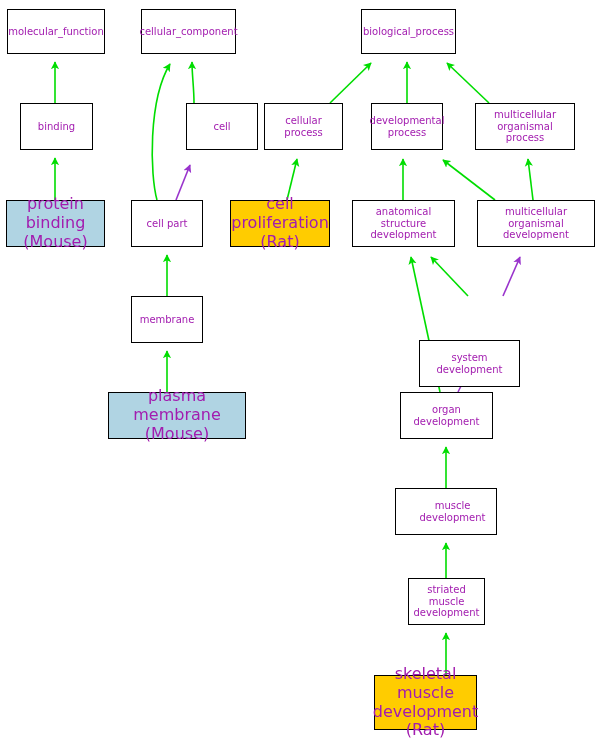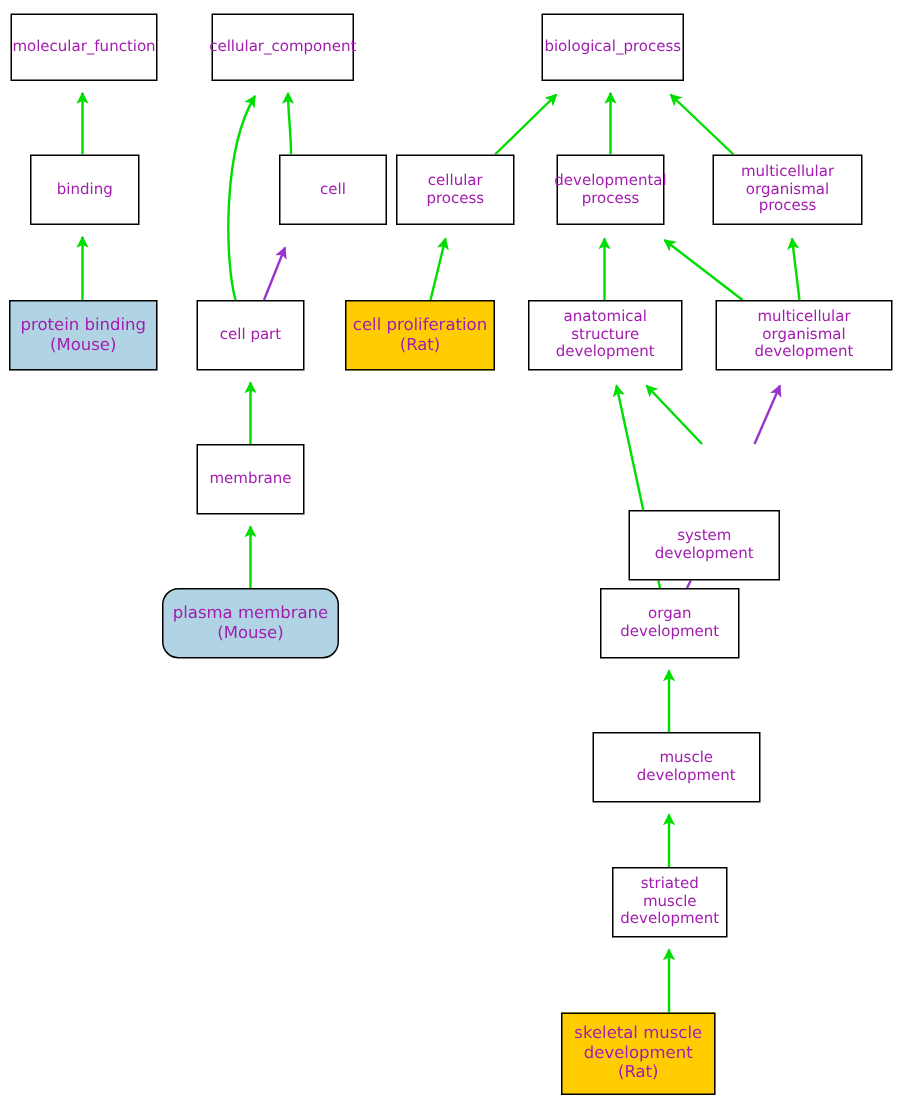--- a/index.html
+++ b/index.html
@@ -18,21 +18,21 @@
     background:#ffffff;
     display:flex;
     align-items:center;
     justify-content:center;
     text-align:center;
     color:#a21caf;
     z-index:5;
   }
   .node .lbl{display:block;line-height:1.18;padding:0 3px;white-space:pre-line;}
   .n-mid   .lbl{font-size:10px;}
-  .n-big   .lbl{font-size:11px;}
+  .n-big   .lbl{font-size:16px;}
 </style>
 </head>
 <body>
 
 <div id="stage">
   <svg id="edges" viewBox="0 0 602 740" xmlns="http://www.w3.org/2000/svg">
     <defs>
       <marker id="arrow-green" markerWidth="9" markerHeight="9" refX="7.2" refY="4.5" orient="auto" markerUnits="userSpaceOnUse">
         <path d="M0,0.4 L8,4.5 L0,8.6 L1.9,4.5 Z" fill="#00dd00"></path>
       </marker>
@@ -109,28 +109,28 @@
     <div class="node n-mid" style="left: 477px; top: 200px; width: 118px; height: 47px; background: rgb(255, 255, 255); border-color: rgb(0, 0, 0);">
       <span class="lbl">multicellular
 organismal development</span>
     </div>
     <div class="node n-mid" style="left: 131px; top: 296px; width: 72px; height: 47px; background: rgb(255, 255, 255); border-color: rgb(0, 0, 0); text-align: center;">
       <span class="lbl">membrane</span>
     </div>
     <div class="node n-mid" style="left: 419px; top: 296px; width: 101px; height: 47px; background: rgb(255, 255, 255); border-color: rgb(0, 0, 0); margin-top: 44px;">
       <span class="lbl">system development</span>
     </div>
-    <div class="node n-big" style="left: 108px; top: 392px; width: 118px; height: 47px; background: rgb(176, 212, 227); border-color: rgb(0, 0, 0); border-radius: 11px;">
+    <div class="node n-big" style="left: 108px; top: 392px; width: 138px; height: 47px; background: rgb(176, 212, 227); border-color: rgb(0, 0, 0);">
       <span class="lbl">plasma membrane
 (Mouse)</span>
     </div>
     <div class="node n-mid" style="left: 400px; top: 392px; width: 93px; height: 47px; background: rgb(255, 255, 255); border-color: rgb(0, 0, 0);">
       <span class="lbl">organ development</span>
     </div>
-    <div class="node n-mid" style="left: 395px; top: 488px; width: 112px; height: 47px; background: rgb(255, 255, 255); border-color: rgb(0, 0, 0); padding-left: 13px;">
+    <div class="node n-mid" style="left: 395px; top: 488px; width: 102px; height: 47px; background: rgb(255, 255, 255); border-color: rgb(0, 0, 0); padding-left: 13px;">
       <span class="lbl">muscle development</span>
     </div>
     <div class="node n-mid" style="left: 408px; top: 578px; width: 77px; height: 47px; background: rgb(255, 255, 255); border-color: rgb(0, 0, 0); justify-content: center;">
       <span class="lbl">striated muscle
 development</span>
     </div>
     <div class="node n-big" style="left: 374px; top: 675px; width: 103px; height: 55px; background: rgb(255, 204, 0); border-color: rgb(0, 0, 0);">
       <span class="lbl">skeletal muscle
 development
 (Rat)</span>

